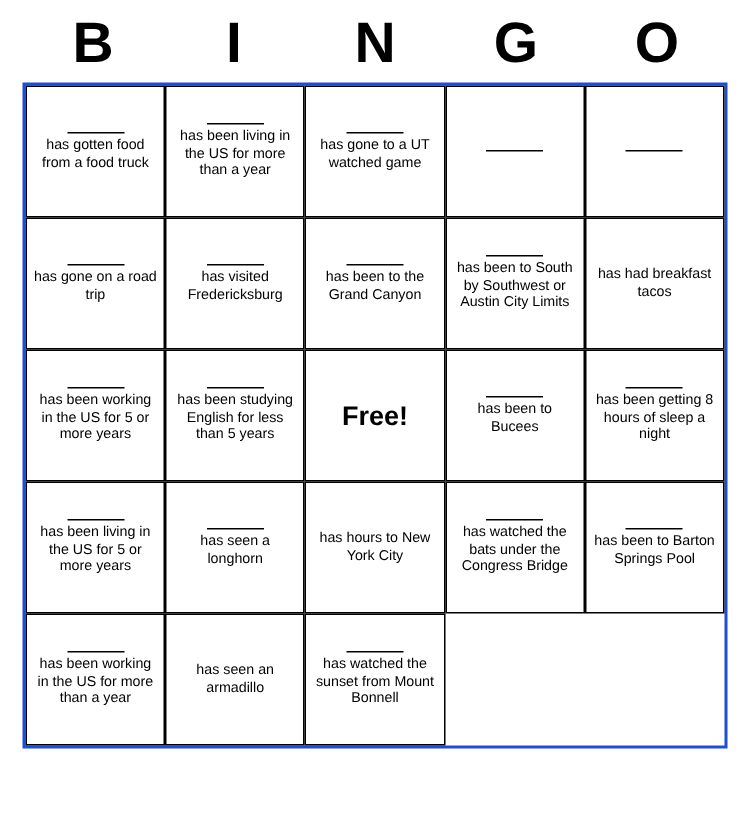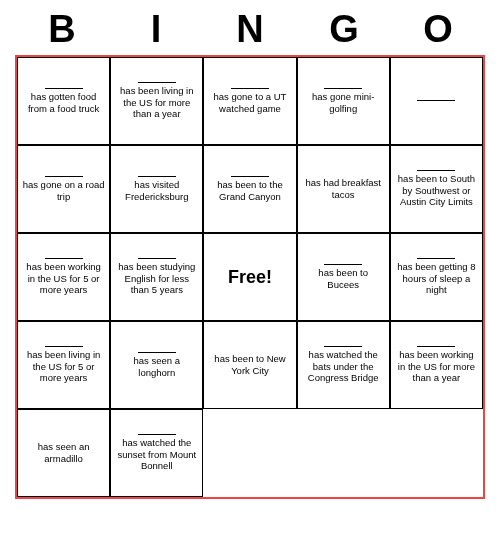--- a/index.html
+++ b/index.html
@@ -22,21 +22,21 @@
       font-size: 38px;
       font-weight: bold;
       width: 80px;
       text-align: center;
     }
     .bingo-grid {
       display: grid;
       grid-template-columns: repeat(5, 1fr);
       grid-template-rows: repeat(5, 1fr);
       width: 470px;
-      border: 2px solid #ef4444;
+      border: 2px solid #1d4ed8;
     }
     .bingo-cell {
       border: 1px solid #000;
       padding: 3px 4px;
       font-size: 9.5px;
       line-height: 1.25;
       text-align: center;
       vertical-align: middle;
       display: flex;
       flex-direction: column;
@@ -75,43 +75,42 @@
     <div class="bingo-cell">
       <span class="blank-line"></span>
       <span>has been living in the US for more than a year</span>
     </div>
     <div class="bingo-cell">
       <span class="blank-line"></span>
       <span>has gone to a UT watched game</span>
     </div>
     <div class="bingo-cell">
       <span class="blank-line"></span>
-      <span>has gone mini-golfing</span>
     </div>
     <div class="bingo-cell">
       <span class="blank-line"></span>
     </div>
     <div class="bingo-cell">
       <span class="blank-line"></span>
       <span>has gone on a road trip</span>
     </div>
     <div class="bingo-cell">
       <span class="blank-line"></span>
       <span>has visited Fredericksburg</span>
     </div>
     <div class="bingo-cell">
       <span class="blank-line"></span>
       <span>has been to the Grand Canyon</span>
     </div>
     <div class="bingo-cell">
-      <span>has had breakfast tacos</span>
+      <span class="blank-line"></span>
+      <span>has been to South by Southwest or Austin City Limits</span>
     </div>
     <div class="bingo-cell">
-      <span class="blank-line"></span>
-      <span>has been to South by Southwest or Austin City Limits</span>
+      <span>has had breakfast tacos</span>
     </div>
     <div class="bingo-cell">
       <span class="blank-line"></span>
       <span>has been working in the US for 5 or more years</span>
     </div>
     <div class="bingo-cell">
       <span class="blank-line"></span>
       <span>has been studying English for less than 5 years</span>
     </div>
     <div class="bingo-cell free">Free!</div>
@@ -125,25 +124,29 @@
     </div>
     <div class="bingo-cell">
       <span class="blank-line"></span>
       <span>has been living in the US for 5 or more years</span>
     </div>
     <div class="bingo-cell">
       <span class="blank-line"></span>
       <span>has seen a longhorn</span>
     </div>
     <div class="bingo-cell">
-      <span>has been to New York City</span>
+      <span>has hours to New York City</span>
     </div>
     <div class="bingo-cell">
       <span class="blank-line"></span>
       <span>has watched the bats under the Congress Bridge</span>
+    </div>
+    <div class="bingo-cell">
+      <span class="blank-line"></span>
+      <span>has been to Barton Springs Pool</span>
     </div>
     <div class="bingo-cell">
       <span class="blank-line"></span>
       <span>has been working in the US for more than a year</span>
     </div>
     <div class="bingo-cell">
       <span>has seen an armadillo</span>
     </div>
     <div class="bingo-cell">
       <span class="blank-line"></span>

